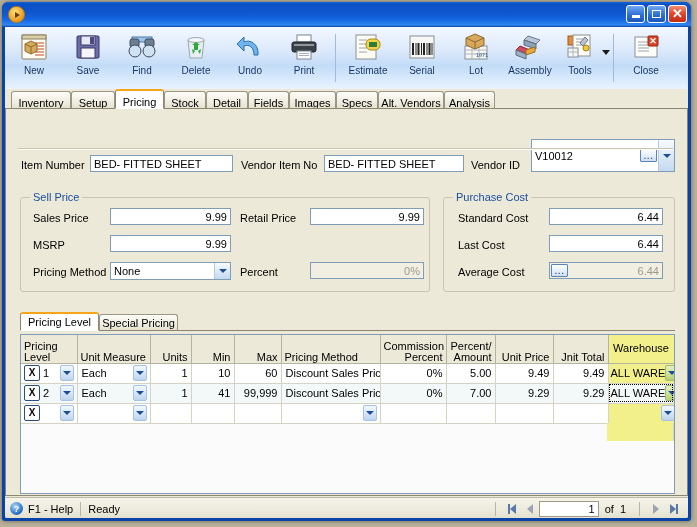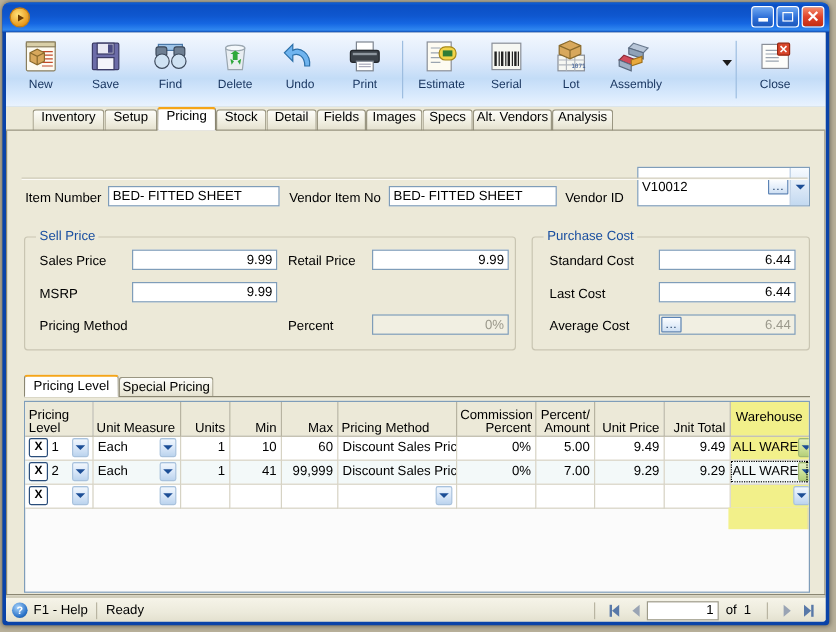--- a/index.html
+++ b/index.html
@@ -81,24 +81,24 @@
   
   #tabstrip{
     position:absolute;left:0;top:62px;width:683px;height:20px;
     background:#ece9d8;
   }
   .tab{
     position:absolute;top:2px;height:18px;
     background:linear-gradient(to bottom,#fdfdfa,#efeddf 60%,#e3e0cd);
     border:1px solid #9a9682;border-bottom:none;
     border-radius:3px 3px 0 0;
-    display:flex;align-items:flex-start;justify-content:center;
+    display:flex;align-items:flex-end;justify-content:center;
     padding:0 5px;box-sizing:border-box;
     font-size:11px;color:#000;
-    white-space:nowrap;cursor:default;margin-left:16px;
+    white-space:nowrap;cursor:default;
   }
   .tab.active{
     top:0;height:20px;background:#fff;
     border:1px solid #8a8672;border-bottom:1px solid #fff;
     border-top:2px solid #f5a518;
     font-weight:normal;z-index:5;
   }
   #tabline{position:absolute;left:0;top:81px;width:683px;height:1px;background:#8a8672;}
 
   
@@ -404,20 +404,41 @@
             <path d="M13 4 l12 4 -4 4 -12 -4 z" fill="#b8c6d8" stroke="#6b7b90"></path>
             <path d="M9 8 l12 4 v5 l-12 -4 z" fill="#8fa2b8" stroke="#5b6b80"></path>
             <path d="M5 14 l10 4 -4 4 -10 -4 z" fill="#d04a5a" stroke="#8a2a38"></path>
             <path d="M11 18 l9 -3 v5 l-9 3 z" fill="#e8a93c" stroke="#a07018"></path>
             <path d="M1 18 l10 4 v5 l-10 -4 z" fill="#9fb0c4" stroke="#5b6b80"></path>
           </svg>
         </div>
         <div class="lbl">Assembly</div>
       </div>
 
+      <div class="tbtn" style="left:548px">
+        <div class="ico">
+          <svg width="30" height="30" viewBox="0 0 30 30">
+            <rect x="3" y="4" width="9" height="9" fill="#e88a3c" stroke="#a05c18"></rect>
+            <rect x="8" y="3" width="17" height="21" fill="#fdfbf2" stroke="#8a8f98"></rect>
+            <g stroke="#9aa4b0">
+                <line x1="11" y1="7" x2="19" y2="7"></line>
+                <line x1="11" y1="10" x2="19" y2="10"></line>
+                <line x1="11" y1="13" x2="17" y2="13"></line>
+              </g>
+            <path d="M20 5 l3 3 -5 6 -3 -3 z" fill="#b9c3cf" stroke="#6b7b90"></path>
+            <circle cx="21" cy="16" r="3" fill="#f0c63c" stroke="#a08418"></circle>
+            <rect x="3" y="16" width="10" height="9" fill="#f6f7f2" stroke="#8a8f98"></rect>
+            <g stroke="#b0b6bd">
+                <line x1="3" y1="20" x2="13" y2="20"></line>
+                <line x1="8" y1="16" x2="8" y2="25"></line>
+              </g>
+          </svg>
+        </div>
+        <div class="lbl">Tools</div>
+      </div>
       <div style="position:absolute;left:597px;top:23px;width:0;height:0;border-left:4px solid transparent;border-right:4px solid transparent;border-top:5px solid #1b1b1b;"></div>
 
       <div class="tsep" style="left:608px"></div>
 
       <div class="tbtn" style="left:614px">
         <div class="ico">
           <svg width="30" height="30" viewBox="0 0 30 30">
             <rect x="4" y="5" width="22" height="20" fill="#fdfdfa" stroke="#8a8f98"></rect>
             <g stroke="#9aa4b0">
                 <line x1="7" y1="10" x2="21" y2="10"></line>
@@ -504,20 +525,26 @@
         <div class="txtbox right" style="left:289px;top:10px;width:114px;height:17px">
             <span>9.99</span>
           </div>
 
         <div class="fld-label" style="left:12px;top:41px">MSRP</div>
         <div class="txtbox right" style="left:89px;top:37px;width:121px;height:17px">
             <span>9.99</span>
           </div>
 
         <div class="fld-label" style="left:12px;top:68px">Pricing Method</div>
+        <div class="combo" style="left:89px;top:64px;width:121px;height:18px">
+          <span class="val">None</span>
+          <div class="arrowbtn">
+              <div class="chev"></div>
+            </div>
+        </div>
 
         <div class="fld-label" style="left:219px;top:68px">Percent</div>
         <div class="txtbox right ro" style="left:289px;top:64px;width:114px;height:17px">
             <span>0%</span>
           </div>
       </div>
 
       <div class="group" style="left:437px;top:88px;width:232px;height:95px">
         <div class="group-title">Purchase Cost</div>
 

